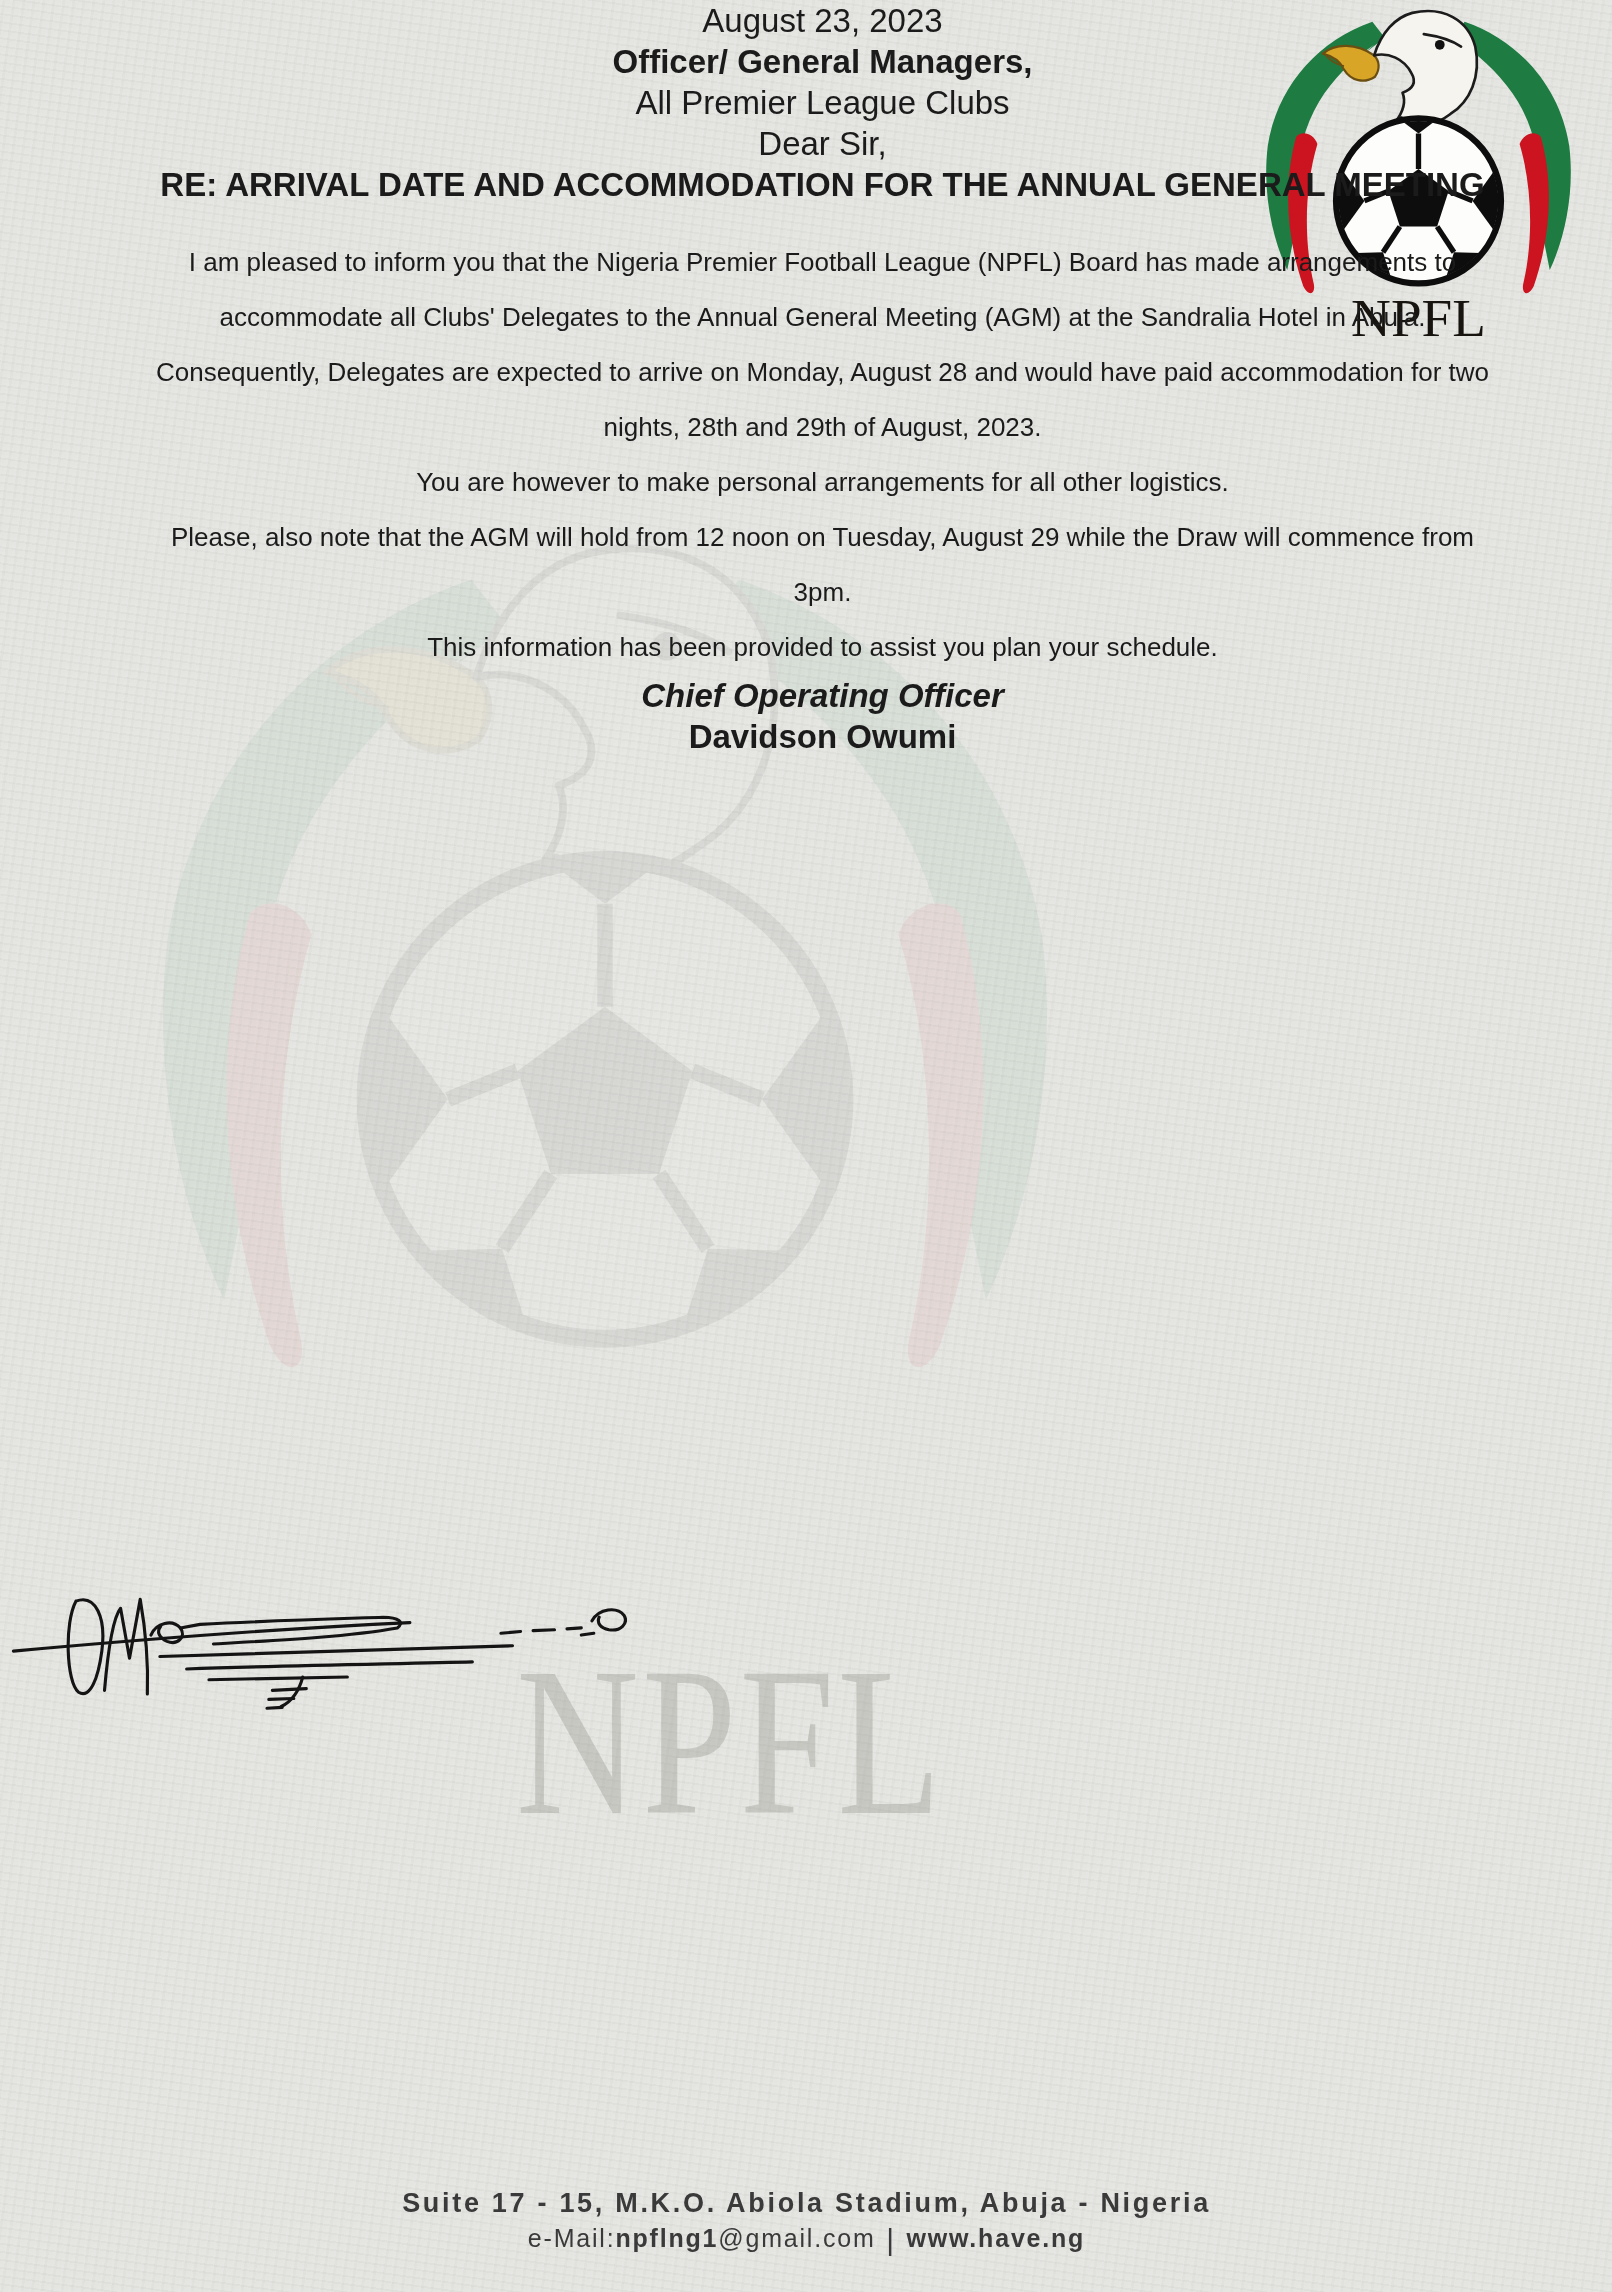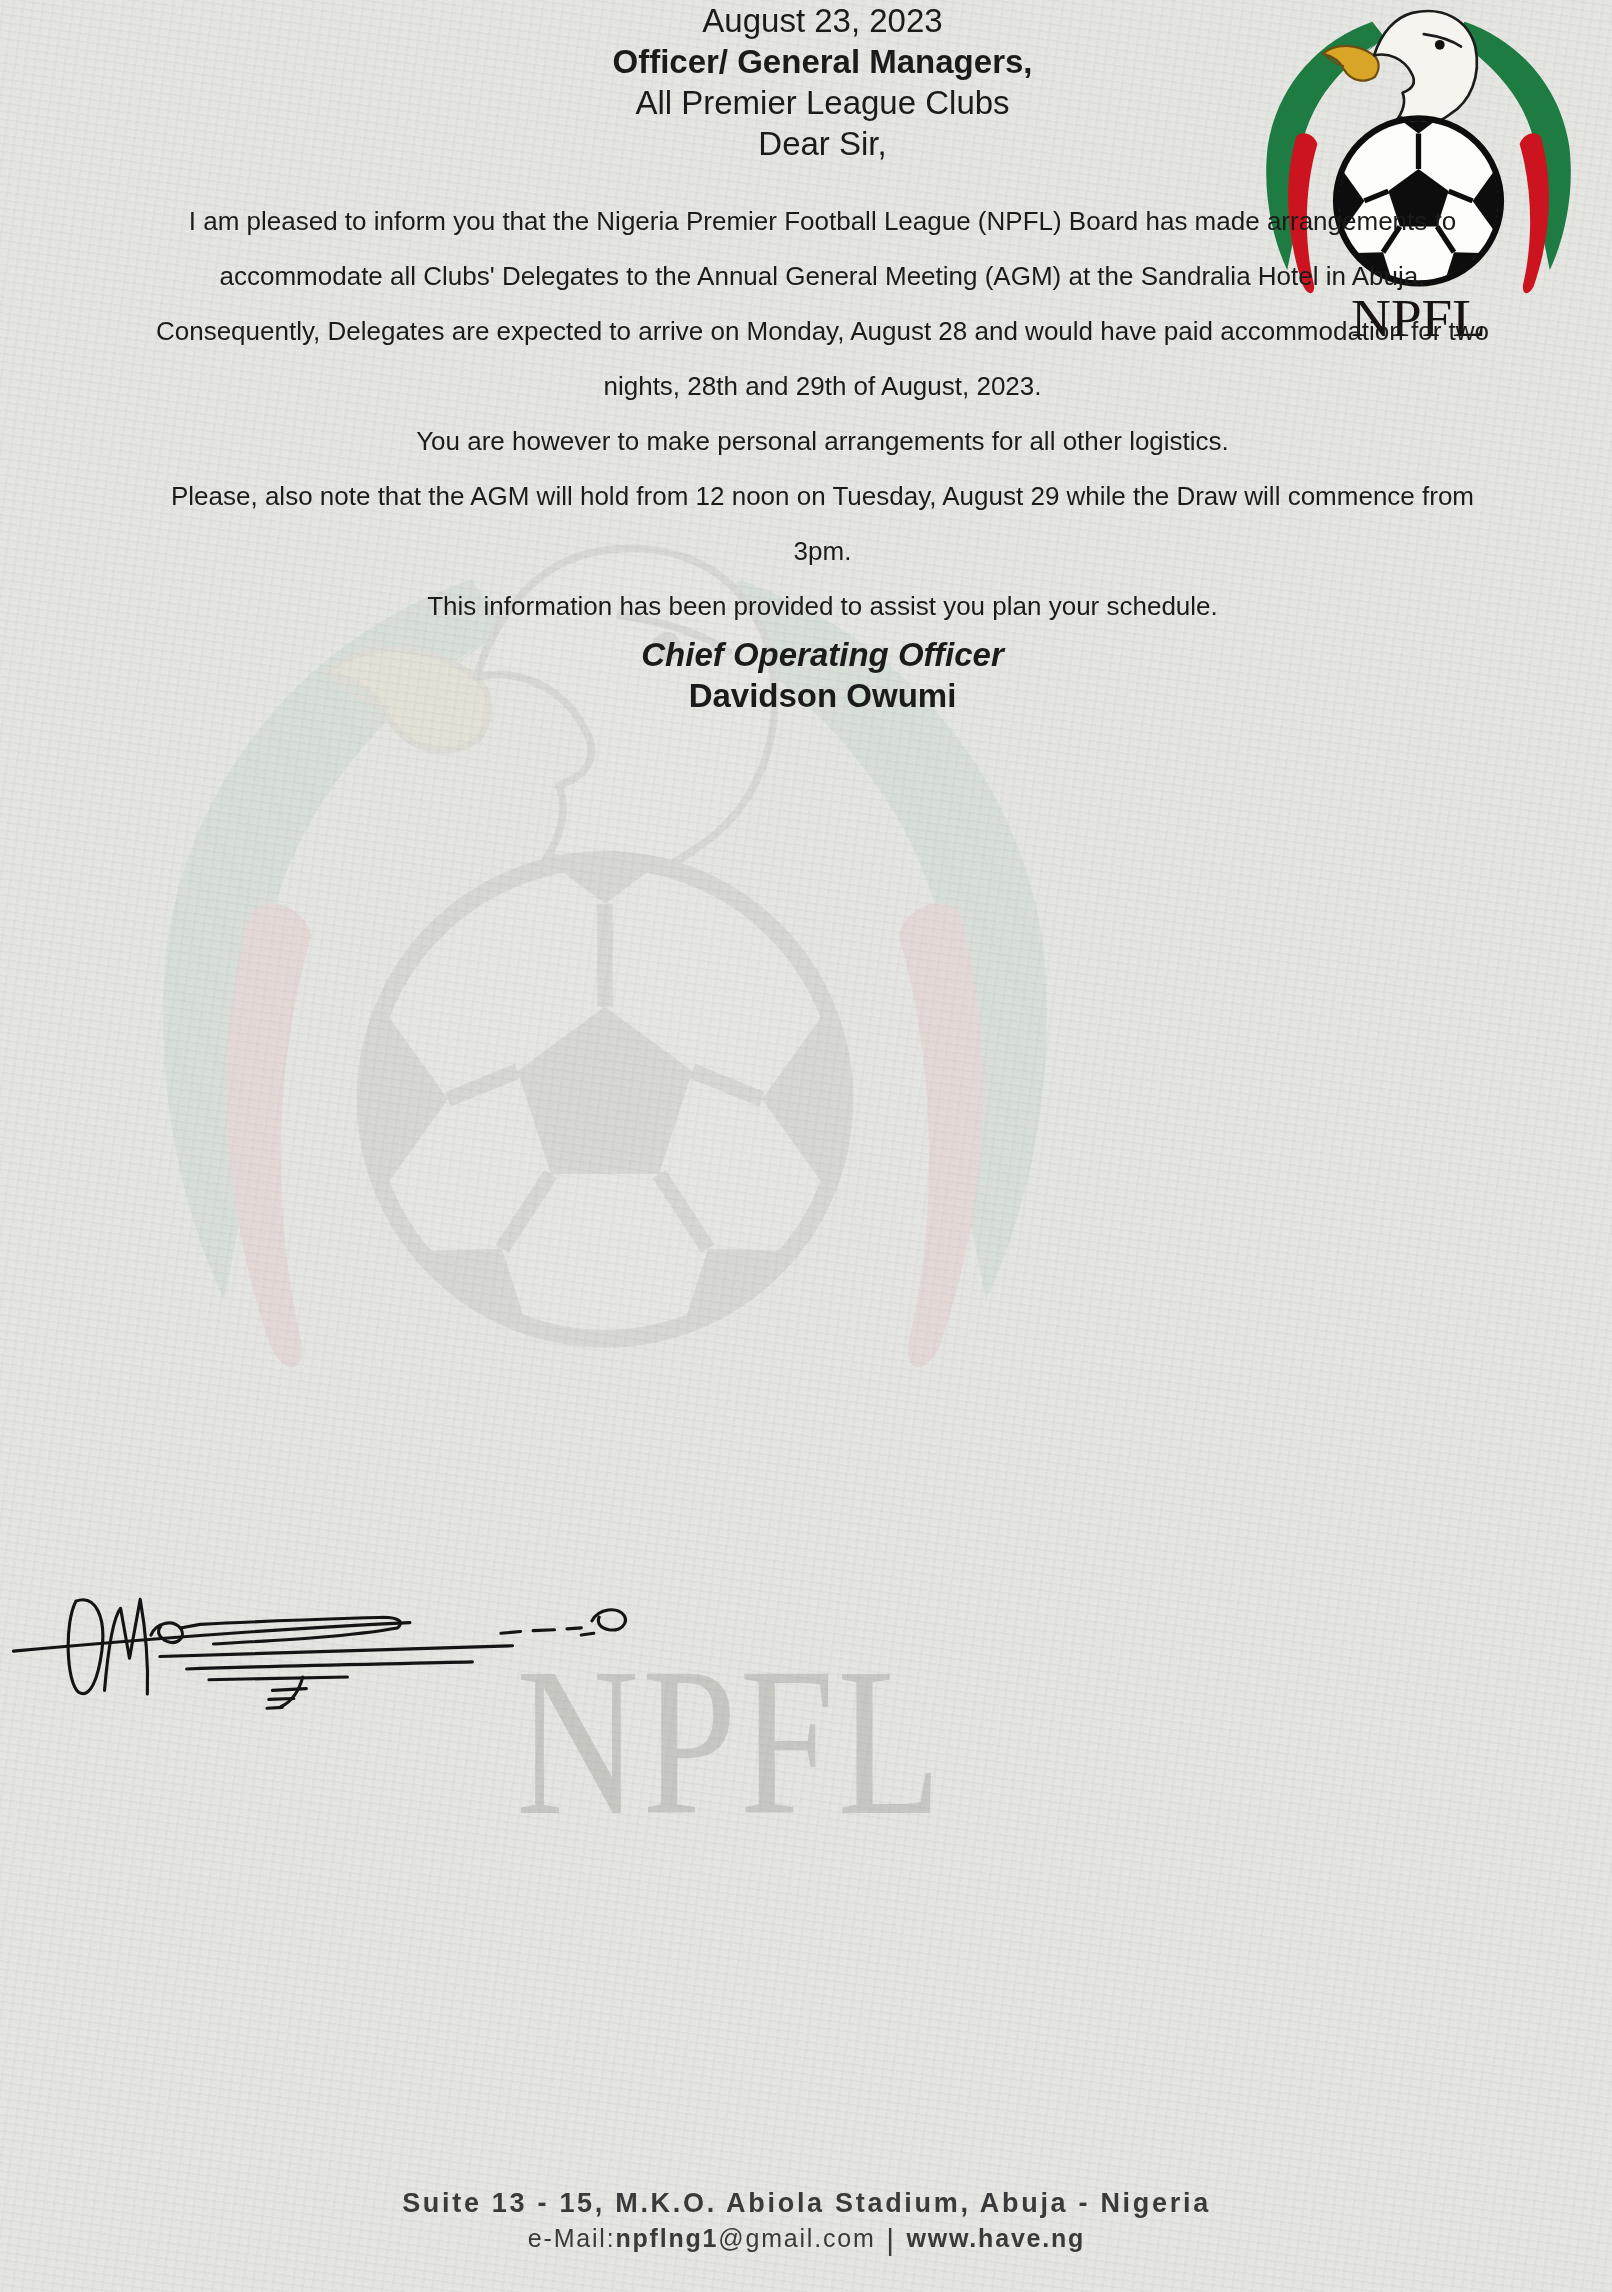--- a/index.html
+++ b/index.html
@@ -117,20 +117,21 @@
     <use href="#crest"></use>
   </svg>
 
   <div class="wm-text">NPFL</div>
 
   <main class="content">
     <p class="line date">August 23, 2023</p>
     <p class="line addr-title">Officer/ General Managers,</p>
     <p class="line addr-org">All Premier League Clubs</p>
     <p class="line salutation">Dear Sir,</p>
+    <p class="subject">RE: ARRIVAL DATE AND ACCOMMODATION FOR THE ANNUAL GENERAL MEETING</p>
     <p class="para first">I am pleased to inform you that the Nigeria Premier Football League (NPFL) Board has made arrangements to accommodate all Clubs' Delegates to the Annual General Meeting (AGM) at the Sandralia Hotel in Abuja.</p>
     <p class="para">Consequently, Delegates are expected to arrive on Monday, August 28 and would have paid accommodation for two nights, 28th and 29th of August, 2023.</p>
     <p class="para">You are however to make personal arrangements for all other logistics.</p>
     <p class="para">Please, also note that the AGM will hold from 12 noon on Tuesday, August 29 while the Draw will commence from 3pm.</p>
     <p class="para">This information has been provided to assist you plan your schedule.</p>
     <p class="line sig-title">Chief Operating Officer</p>
     <p class="line sig-name">Davidson Owumi</p>
   </main>
 
   <svg class="signature-svg" viewBox="0 0 692 140">
@@ -149,18 +150,18 @@
       <path d="M 290 128 L 307 127"></path>
       <path d="M 552 44 L 574 42"></path>
       <path d="M 588 41 L 612 40"></path>
       <path d="M 626 39 L 642 38"></path>
       <path d="M 654 30 C 662 16 682 14 690 24 C 695 33 686 42 673 40 C 664 38 659 33 662 26"></path>
       <path d="M 642 46 L 656 44"></path>
     </g>
   </svg>
 
   <footer class="footer">
-    <div class="f1">Suite 13 - 15, M.K.O. Abiola Stadium, Abuja - Nigeria</div>
+    <div class="f1">Suite 17 - 15, M.K.O. Abiola Stadium, Abuja - Nigeria</div>
     <div class="f2"><span>e-Mail:</span><span class="b">npflng1</span><span>@gmail.com</span><span class="bar">|</span><span class="b">www.have.ng</span></div>
   </footer>
 
 </div>
 
 
 </body></html>

